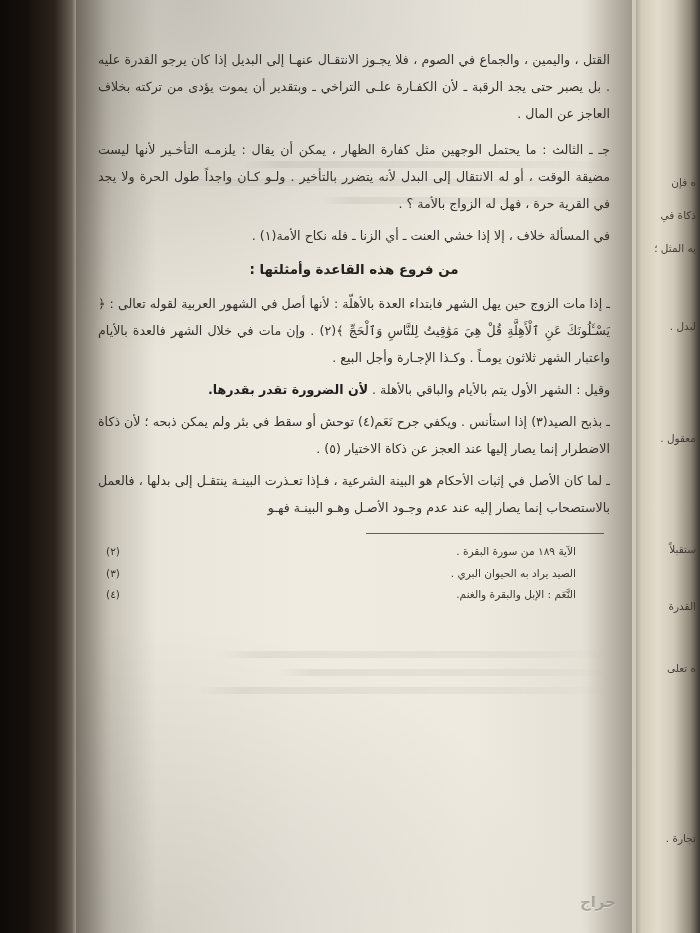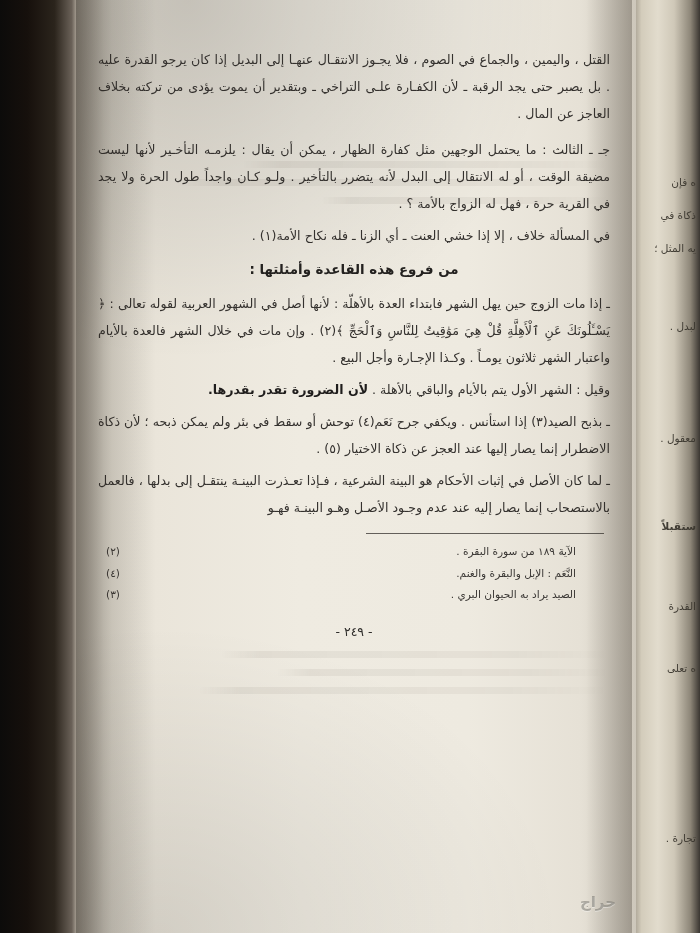--- a/index.html
+++ b/index.html
@@ -243,42 +243,41 @@
       <p class="para">ـ لما كان الأصل في إثبات الأحكام هو البينة الشرعية ، فـإذا تعـذرت البينـة ينتقـل إلى بدلها ، فالعمل بالاستصحاب إنما يصار إليه عند عدم وجـود الأصـل وهـو البينـة فهـو</p>
 
       <div class="fn-rule"></div>
 
       <div class="footnotes">
         <div class="fn-row">
           <span class="fn-num">(٢)</span>
           <span class="fn-text">الآية ١٨٩ من سورة البقرة .</span>
         </div>
         <div class="fn-row">
+          <span class="fn-num">(٣)</span>
+          <span class="fn-text">الصيد يراد به الحيوان البري .</span>
+        </div>
+        <div class="fn-row">
           <span class="fn-num">(٤)</span>
           <span class="fn-text">النَّعَم : الإبل والبقرة والغنم.</span>
         </div>
-        <div class="fn-row">
-          <span class="fn-num">(٣)</span>
-          <span class="fn-text">الصيد يراد به الحيوان البري .</span>
-        </div>
       </div>
 
-      <div class="page-number">- ٢٤٩ -</div>
     </div>
   </div>
 
   <div class="gutter-grad"></div>
   <div class="edge-grad"></div>
 
   <div class="margin-notes">
     <div style="top:176px;margin-left:34px;">ه فإن</div>
     <div style="top:209px;">ذكاة في</div>
     <div style="top:242px;">يه المثل ؛</div>
     <div style="top:320px;">لبدل .</div>
     <div style="top:432px;">معقول .</div>
-    <div style="top:520px;font-weight:bold;">ستقبلاً</div>
+    <div style="top:543px;">ستقبلاً</div>
     <div style="top:600px;">القدرة</div>
     <div style="top:662px;">ه تعلى</div>
     <div style="top:832px;">تجارة .</div>
   </div>
 
   <div class="watermark">حراج</div>
 </div>
 
 </body></html>

